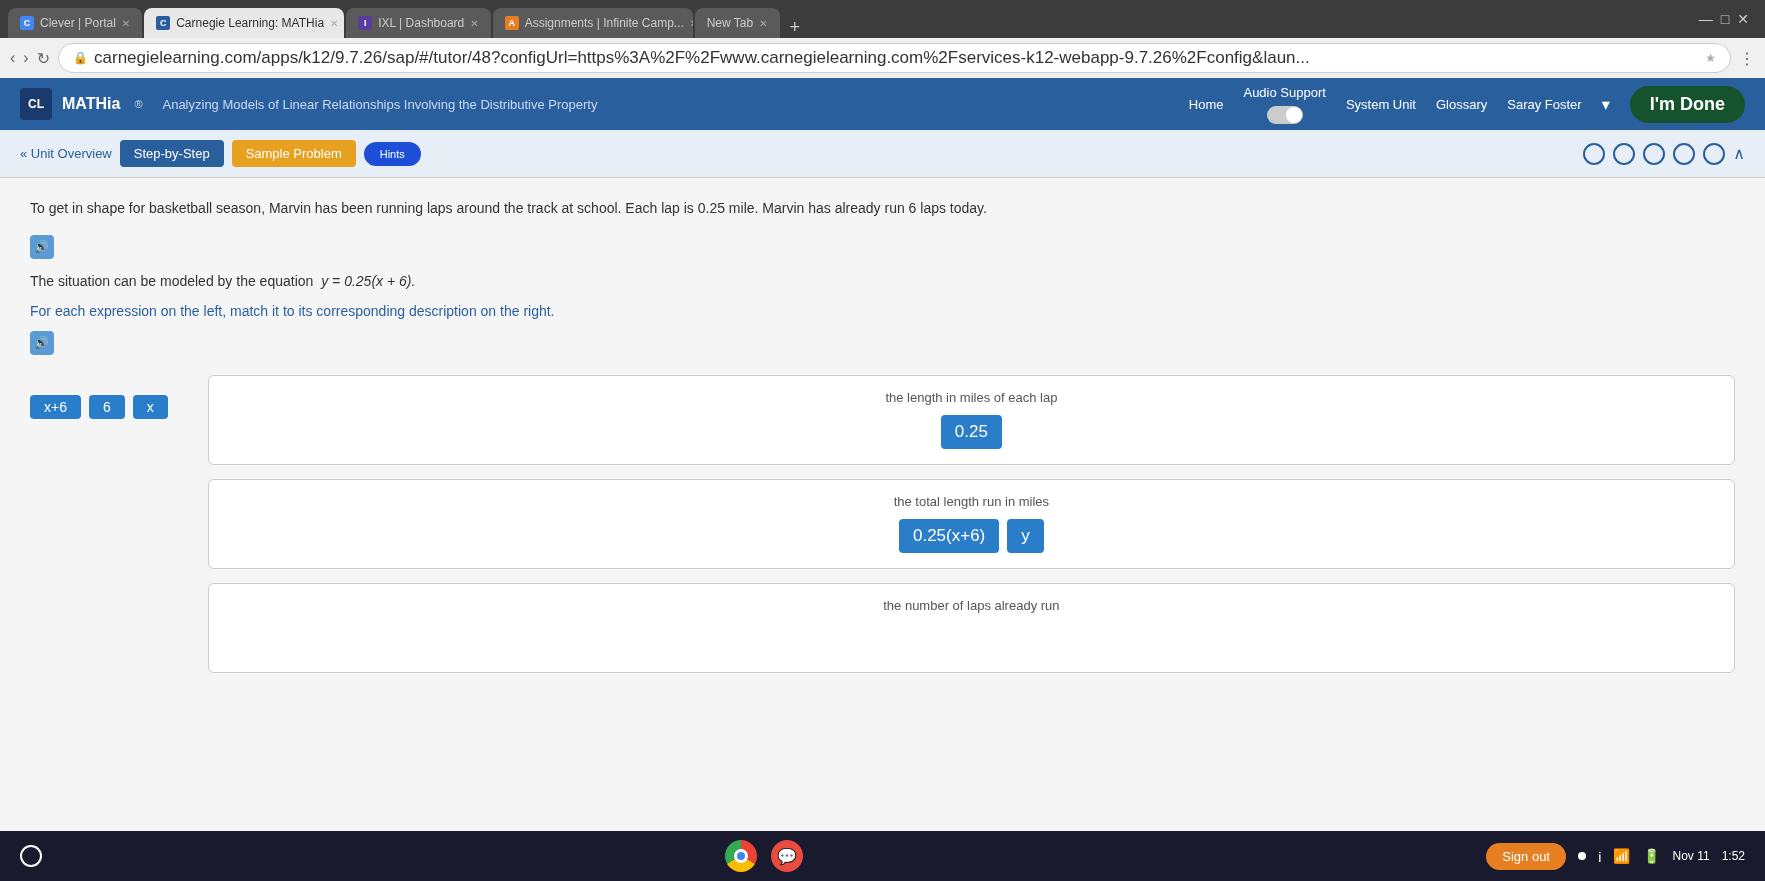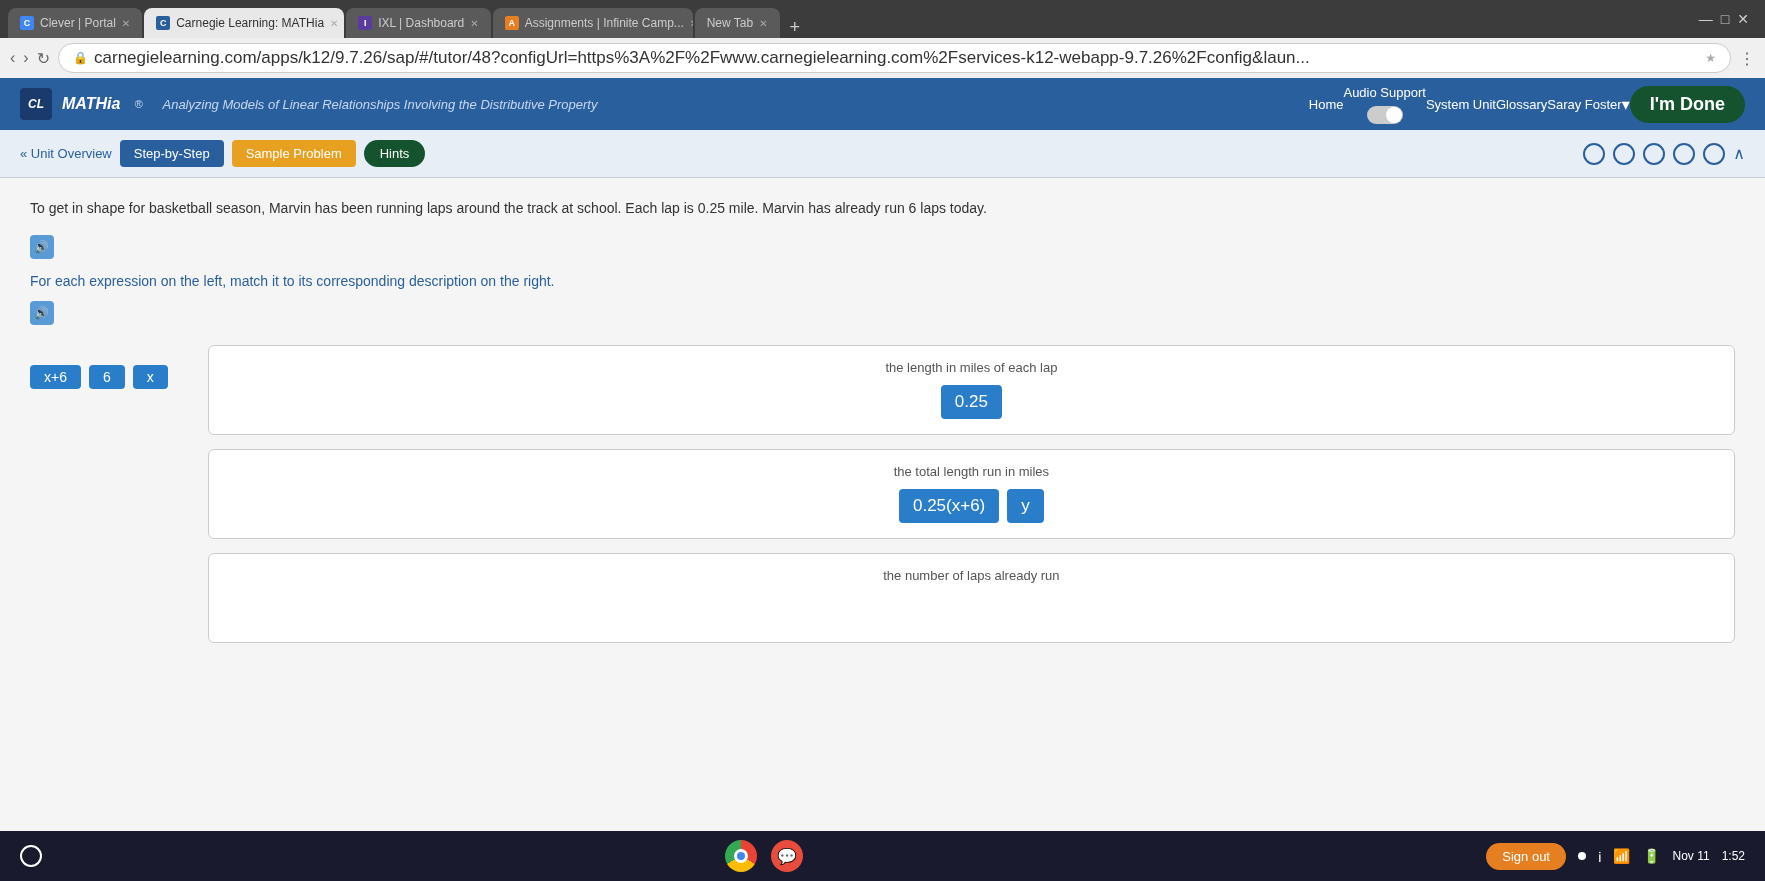--- a/index.html
+++ b/index.html
@@ -91,21 +91,20 @@
       height: 52px;
       display: flex;
       align-items: center;
       padding: 0 20px;
       justify-content: space-between;
     }
     .mathia-logo {
       display: flex;
       align-items: center;
       gap: 10px;
-      font-style: italic;
     }
     .mathia-logo-icon {
       width: 32px;
       height: 32px;
       background: #1a3a6e;
       border-radius: 4px;
       display: flex;
       align-items: center;
       justify-content: center;
       color: white;
@@ -118,20 +117,21 @@
       font-weight: bold;
     }
     .mathia-subtitle {
       color: #c8d8f0;
       font-size: 13px;
       margin-left: 10px;
     }
     .mathia-nav {
       display: flex;
       align-items: center;
+      gap: 20px;
     }
     .mathia-nav-item {
       color: white;
       font-size: 13px;
       cursor: pointer;
     }
     .audio-toggle {
       display: flex;
       align-items: center;
       gap: 6px;
@@ -200,26 +200,26 @@
     .sample-btn {
       background: #e8a020;
       color: white;
       border: none;
       border-radius: 4px;
       padding: 6px 14px;
       font-size: 13px;
       cursor: pointer;
     }
     .hints-btn {
-      background: #14532d;
+      background: #1d4ed8;
       color: white;
       border: none;
       border-radius: 20px;
       padding: 6px 16px;
-      font-size: 13px;
+      font-size: 11px;
       cursor: pointer;
     }
     .progress-circles {
       display: flex;
       align-items: center;
       gap: 8px;
     }
     .progress-circle {
       width: 22px;
       height: 22px;
@@ -492,20 +492,24 @@
     <span class="chevron-up">∧</span>
   </div>
 </div>
 
 <div class="main-content">
   
   <p class="problem-text">To get in shape for basketball season, Marvin has been running laps around the track at school. Each lap is 0.25 mile. Marvin has already run 6 laps today.</p>
   <div class="info-icon">🔊</div>
 
   
+  <p class="equation-text">
+    <span>The situation can be modeled by the equation</span>
+    <span style="font-style:italic; font-weight:500; margin-left:4px;">y = 0.25(x + 6).</span>
+  </p>
 
   
   <p class="instruction-text">For each expression on the left, match it to its corresponding description on the right.</p>
   <div class="info-icon">🔊</div>
 
   
   <div class="exercise-area">
 
     <div class="left-expressions">
       <div class="expr-chips">

